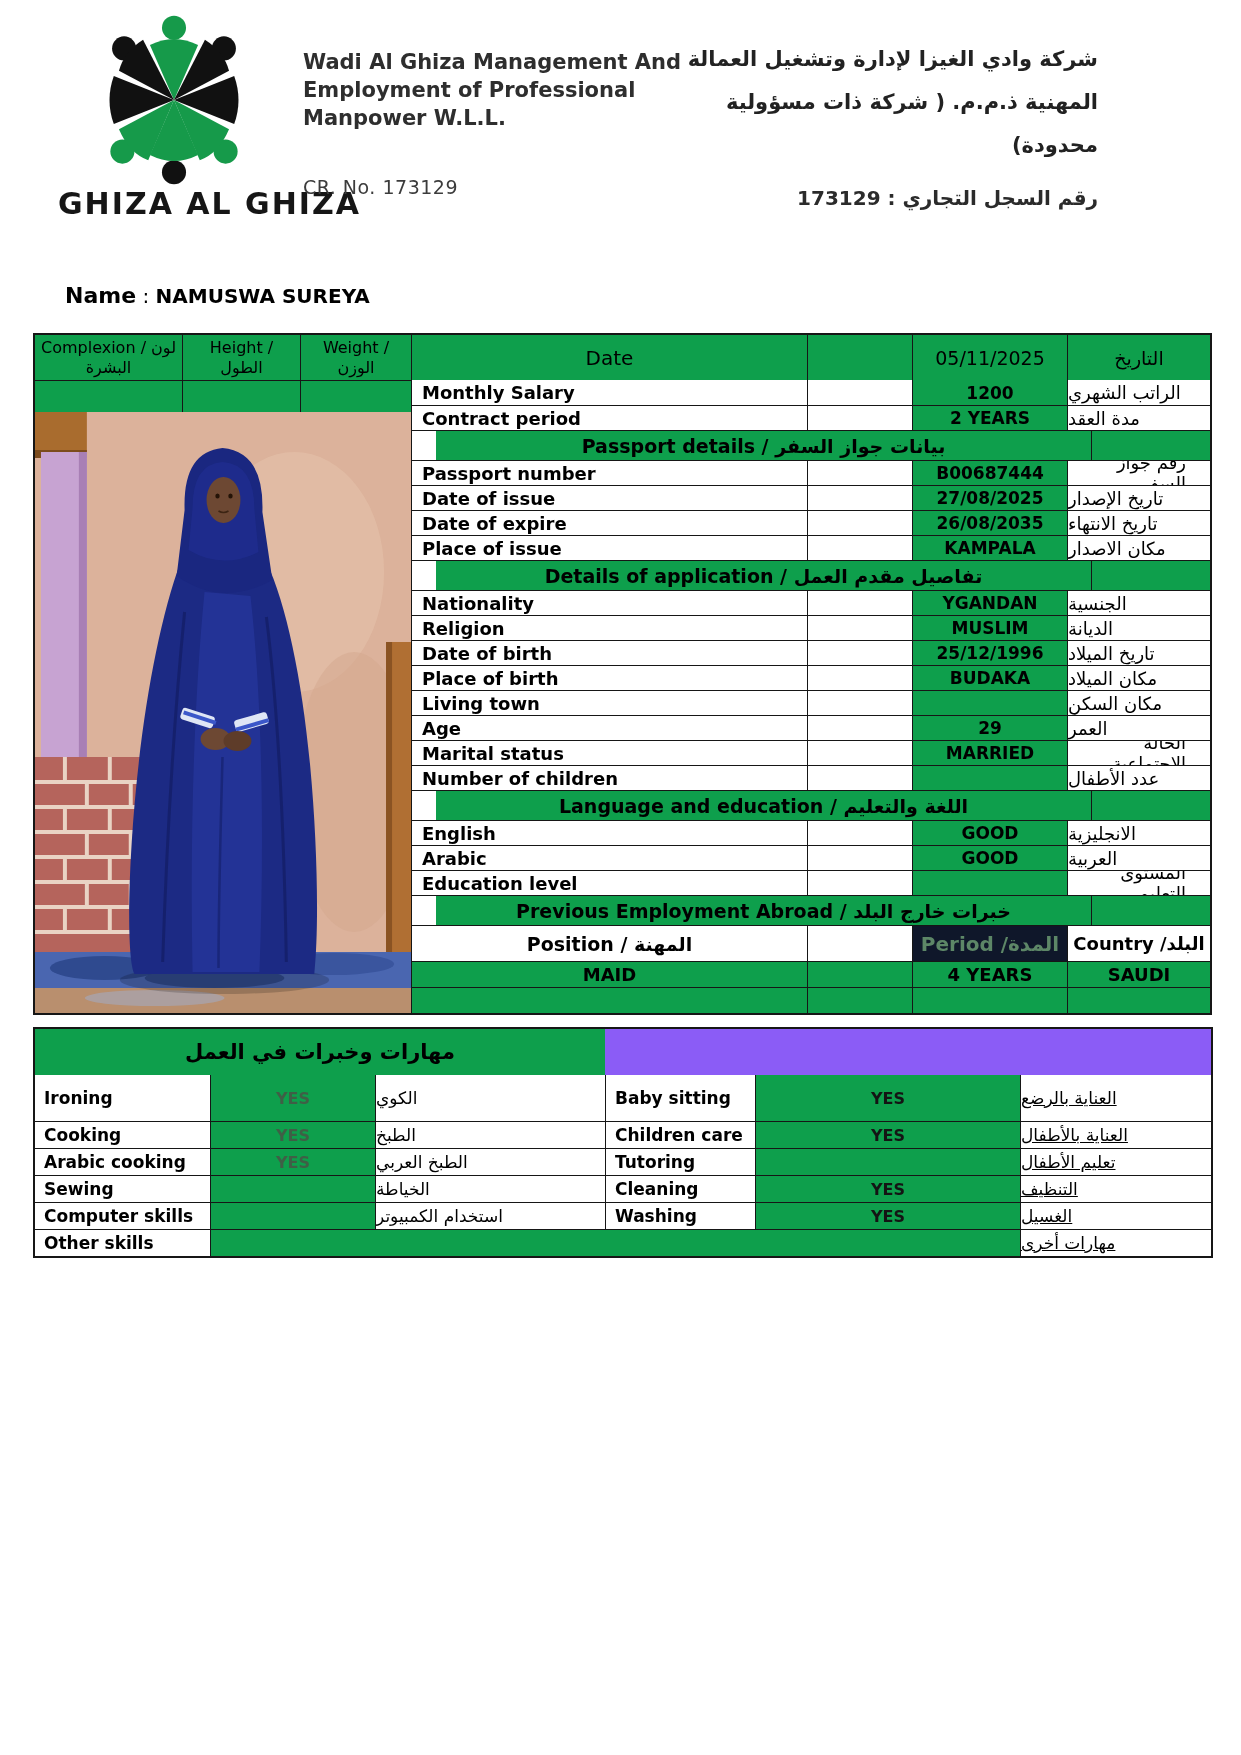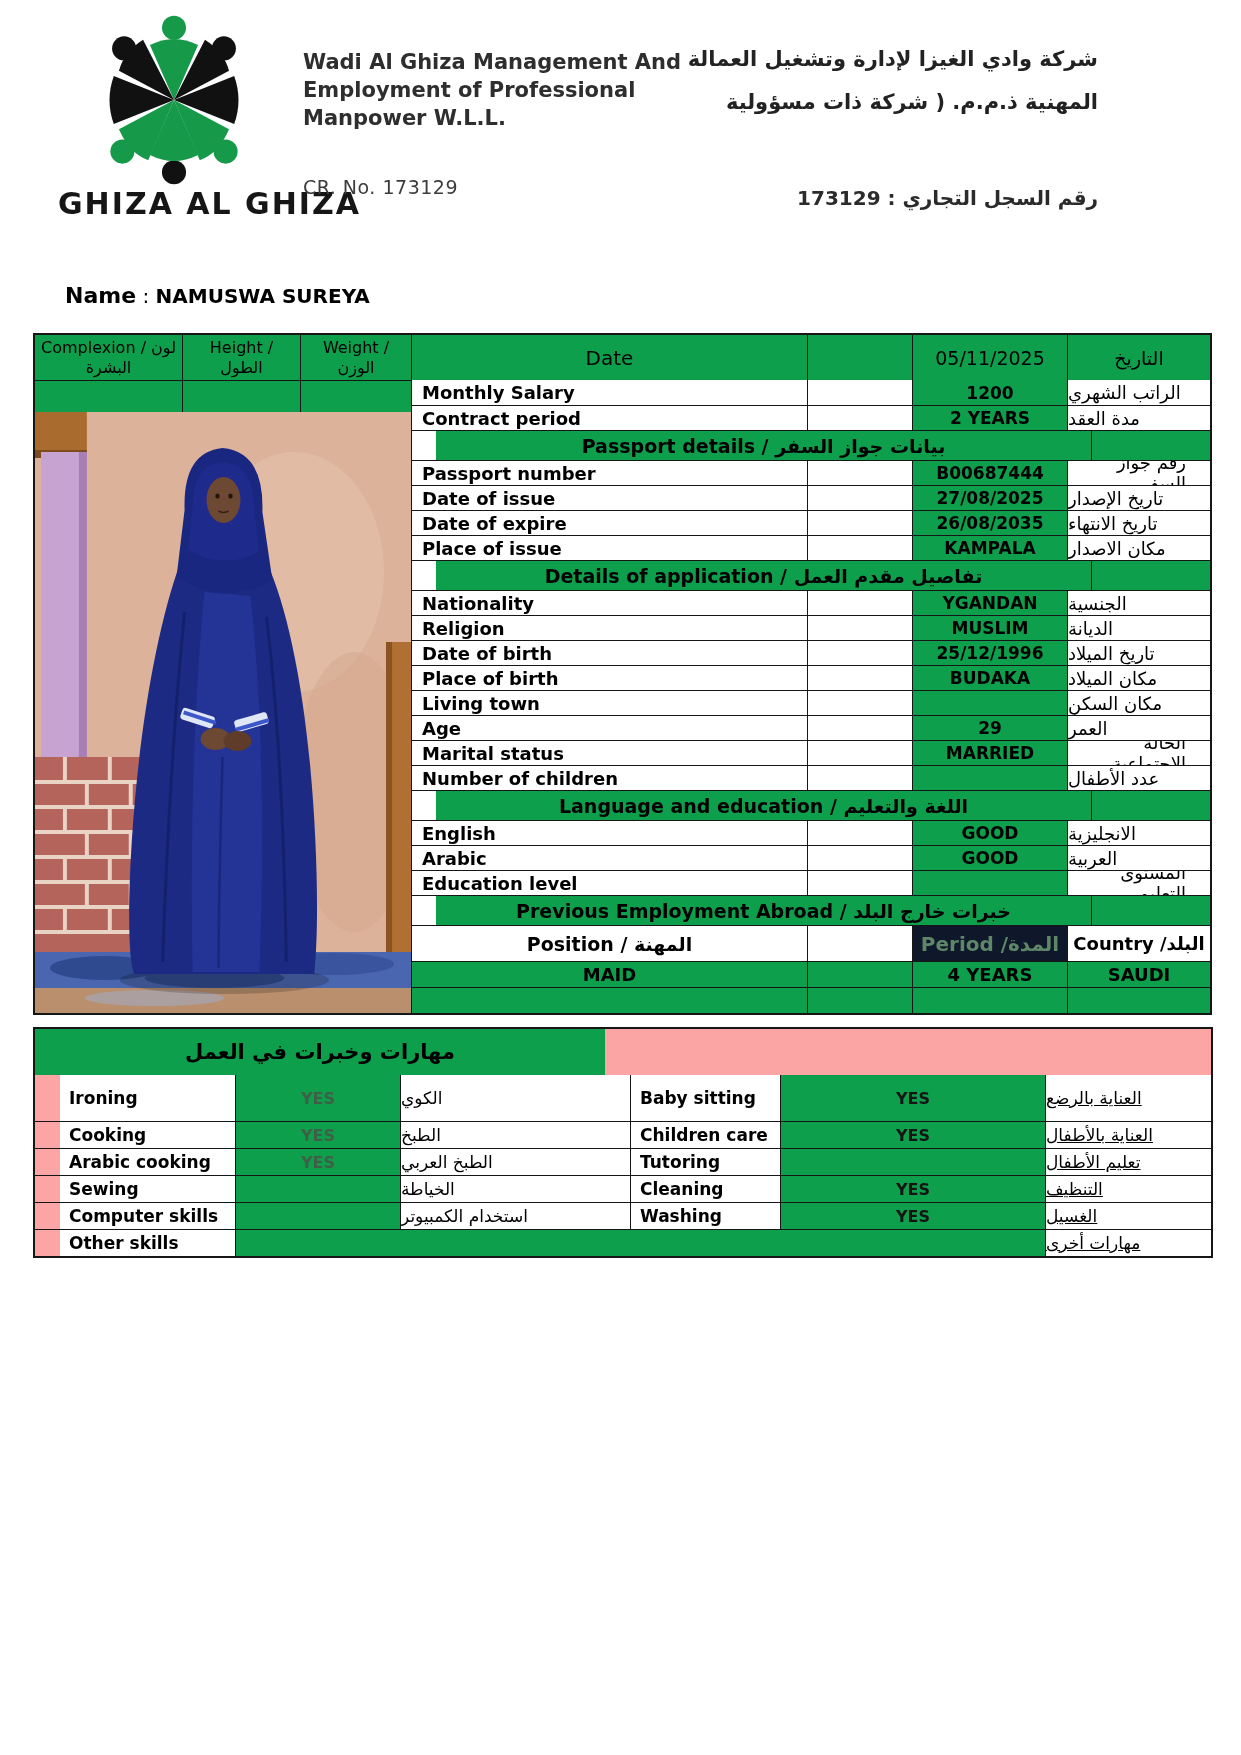--- a/index.html
+++ b/index.html
@@ -65,26 +65,26 @@
   .phys-empty{height:32px;}
   .p-a{width:147px;}
   .p-b{width:118px;}
   .p-c{flex:1;}
   .physcell{background:#0e9f4c;justify-content:center;text-align:center;font-size:16px;
     line-height:20px;padding:0 4px;}
   .photo-cell{height:601px;position:relative;background:#d8b29a;}
   .photo-cell svg{display:block;width:100%;height:100%;}
 
   
-  .skills-table{position:absolute;left:33px;top:1027px;width:1180px;border:2.5px solid #161616;background:#fca5a5;}
+  .skills-table{position:absolute;left:33px;top:1027px;width:1180px;border:2.5px solid #161616;background:#8b5cf6;}
   .srow{display:flex;border-top:1.5px solid #161616;height:27px;}
   .skills-table .srow:first-child{border-top:none;height:46px;}
   .scell{border-left:1.5px solid #161616;display:flex;align-items:center;overflow:hidden;}
   .srow .scell:first-child{border-left:none;}
-  .sk-l1{width:175px;margin-left:25px;}
+  .sk-l1{width:175px;}
   .sk-l2{width:165px;}
   .sk-l3{width:230px;}
   .sk-r1{width:150px;}
   .sk-r2{width:265px;}
   .sk-r3{flex:1;text-decoration:underline;}
   .sk-merge{width:810px;}
   .sk-head-l{width:570px;background:#0e9f4c;justify-content:center;font-weight:700;font-size:21px;direction:rtl;}
   .sk-head-r{flex:1;background:#0e9f4c;justify-content:center;font-weight:700;font-size:20px;}
   .slbl{background:#fff;font-weight:700;font-size:17px;padding-left:9px;}
   .syes-l{background:#0e9f4c;justify-content:center;font-weight:700;font-size:16px;color:#3f5f46;}
@@ -119,20 +119,21 @@
 <div class="co-en">
   <div>Wadi Al Ghiza Management And</div>
   <div>Employment of Professional</div>
   <div>Manpower W.L.L.</div>
 </div>
 <div class="cr-en">CR. No. 173129</div>
 
 <div class="co-ar">
   <div>شركة وادي الغيزا لإدارة وتشغيل العمالة</div>
   <div>المهنية ذ.م.م. ( شركة ذات مسؤولية</div>
+  <div>محدودة)</div>
 </div>
 <div class="cr-ar">رقم السجل التجاري : 173129</div>
 
 <div class="name-line">
   <span class="name-lbl">Name</span><span> : </span><span class="name-val">NAMUSWA SUREYA</span>
 </div>
 
 <div class="main-table">
 
   <div class="left-block">

